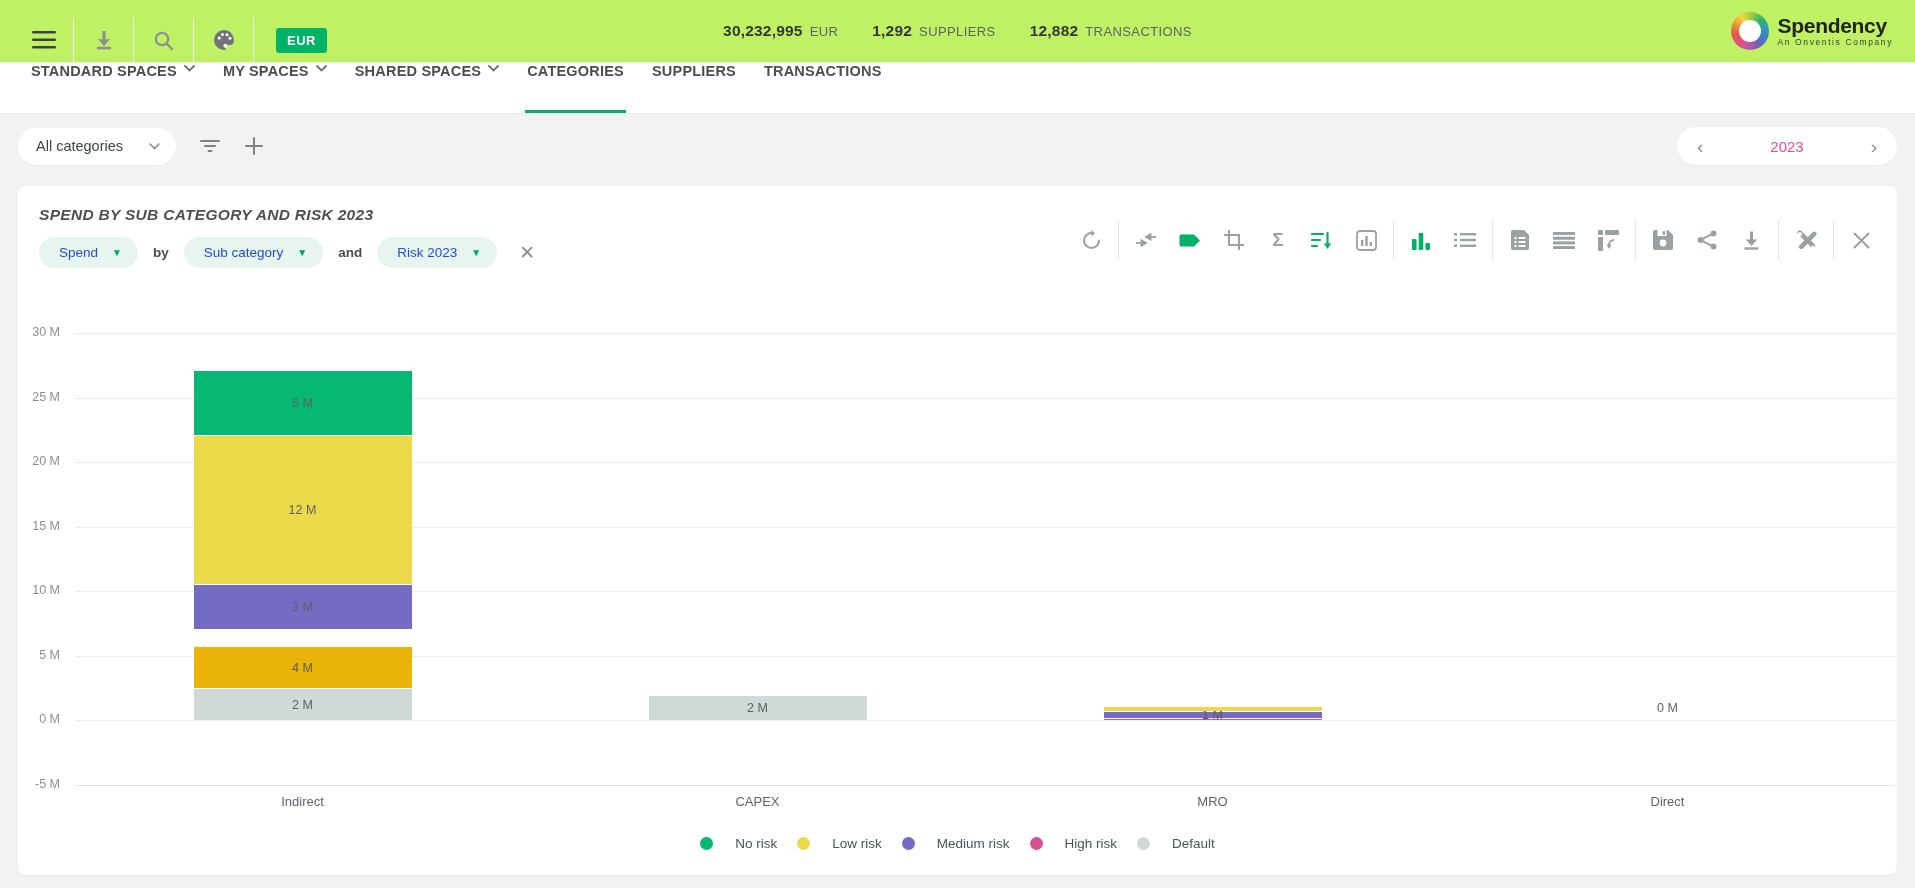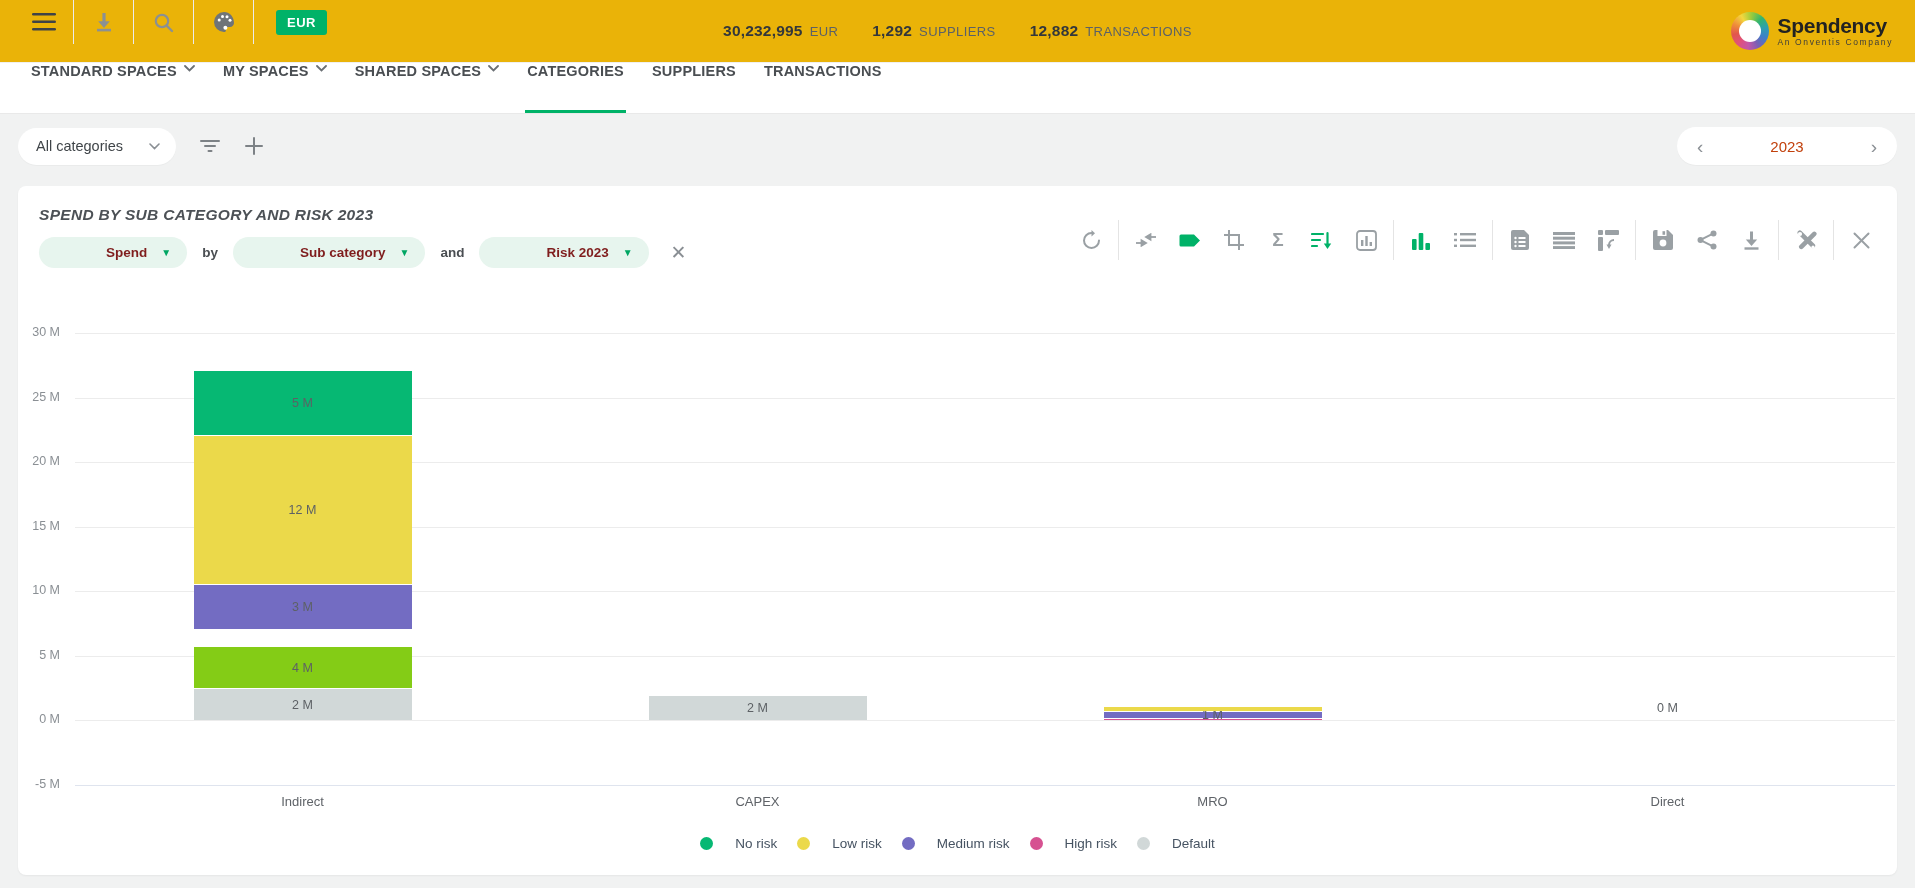--- a/index.html
+++ b/index.html
@@ -1,21 +1,21 @@
 <!DOCTYPE html>
 <html><head>
 <meta charset="utf-8">
 <style>
   * { margin:0; padding:0; box-sizing:border-box; }
   html,body { width:1915px; height:888px; }
   body { font-family:"Liberation Sans", sans-serif; background:#f1f2f2; overflow:hidden; }
   .page { position:relative; width:1915px; height:888px; }
 
   
-  .topbar { position:relative; height:62px; background:#eab308; display:flex; align-items:flex-start; }
+  .topbar { position:relative; height:62px; background:#bef264; display:flex; align-items:flex-end; }
   .tb-left { display:flex; align-items:center; height:44px; margin-left:14px; }
   .tb-cell { width:59px; height:44px; display:flex; align-items:center; justify-content:center; cursor:pointer; }
   .tb-div { width:1px; height:44px; background:#ececec; }
   .eur-badge { background:#00b268; color:#fff; font-weight:700; font-size:13px; letter-spacing:.5px;
                padding:5px 11px; border-radius:3px; margin-left:22px; cursor:pointer; }
   .tb-stats { position:absolute; left:50%; top:0; height:62px; transform:translateX(-50%);
               display:flex; align-items:center; gap:34px; white-space:nowrap; }
   .stat { display:flex; align-items:baseline; gap:7px; }
   .stat .num { font-weight:700; font-size:15.5px; color:#33373b; letter-spacing:.2px; }
   .stat .lbl { font-size:13px; color:#5c6166; letter-spacing:.4px; }
@@ -37,31 +37,31 @@
 
   
   .filterrow { display:flex; align-items:center; height:64px; padding:0 18px; }
   .select-pill { background:#fff; border-radius:19px; height:37px; display:flex; align-items:center; gap:26px;
                  padding:0 16px 0 18px; cursor:pointer; box-shadow:0 1px 1px rgba(0,0,0,.03); }
   .select-pill .sel-label { font-size:14.5px; color:#3f4448; }
   .icon-btn { width:44px; height:37px; display:flex; align-items:center; justify-content:center; cursor:pointer; }
   .year-pill { margin-left:auto; background:#fff; border-radius:19px; height:38px; width:220px;
                display:flex; align-items:center; justify-content:space-between; padding:0 16px;
                box-shadow:0 1px 1px rgba(0,0,0,.03); }
-  .year-pill .yr { font-size:15px; color:#c2410c; }
+  .year-pill .yr { font-size:15px; color:#ec4899; }
   .year-arrow { color:#8a8f94; font-size:19px; line-height:1; cursor:pointer; padding:0 4px; }
 
   
   .panel { position:absolute; left:18px; top:186px; width:1879px; height:689px; background:#fff;
            border-radius:8px; box-shadow:0 1px 2px rgba(0,0,0,.05); }
   .panel-title { position:absolute; left:21px; top:20px; font-size:15.5px; font-weight:700; color:#4c5156; letter-spacing:.3px;font-style:italic; }
   .chips { position:absolute; left:21px; top:51px; display:flex; align-items:center; gap:12px; }
   .chip { background:#e7f5ee; border-radius:16px; height:31px; display:flex; align-items:center; gap:14px;
           padding:0 16px 0 20px; cursor:pointer; }
-  .chip .c-label { color:#7f1d1d; font-weight:700; font-size:13.5px;margin-left:47px; }
+  .chip .c-label { color:#1d4ed8; font-weight:400; font-size:13.5px; }
   .chip .c-arrow { color:#00a663; font-size:10px; }
   .conj { color:#4a4e52; font-size:13.5px; font-weight:700; padding:0 3px; }
   .chip-close { color:#8a8f94; font-size:19px; margin-left:10px; cursor:pointer; }
 
   
   .toolbar { position:absolute; right:14px; top:34px; display:flex; align-items:center; height:40px; }
   .tool { width:44px; height:40px; display:flex; align-items:center; justify-content:center; cursor:pointer; }
   .tool-div { width:1px; height:40px; background:#e4e4e4; margin:0 5px; }
   .sigma { font-size:19px; font-weight:700; color:#9aa0a4; }
 
@@ -419,21 +419,21 @@
         <div class="gridline" style="top: 129.143px;"></div>
         <div class="gridline" style="top: 193.714px;"></div>
         <div class="gridline" style="top: 258.286px;"></div>
         <div class="gridline" style="top: 322.857px;"></div>
         <div class="gridline" style="top: 387.429px;"></div>
         <div class="gridline last" style="top: 452px;"></div>
         <div class="slot" style="left: 0%; width: 25%;">
           <div class="seg" style="background: rgb(209, 216, 216); bottom: 64.5714px; height: 31.2857px;">
             <div class="seglabel">2 M</div>
           </div>
-          <div class="seg" style="background: #84cc16; bottom: 96.8571px; height: 41px;">
+          <div class="seg" style="background: #eab308; bottom: 96.8571px; height: 41px;">
             <div class="seglabel">4 M</div>
           </div>
           <div class="seg" style="background: rgb(115, 108, 194); bottom: 156.263px; height: 44.2px;">
             <div class="seglabel">3 M</div>
           </div>
           <div class="seg" style="background: rgb(235, 217, 74); bottom: 201.463px; height: 147.514px;">
             <div class="seglabel">12 M</div>
           </div>
           <div class="seg" style="background: rgb(6, 184, 115); bottom: 349.977px; height: 63.5714px;">
             <div class="seglabel">5 M</div>

